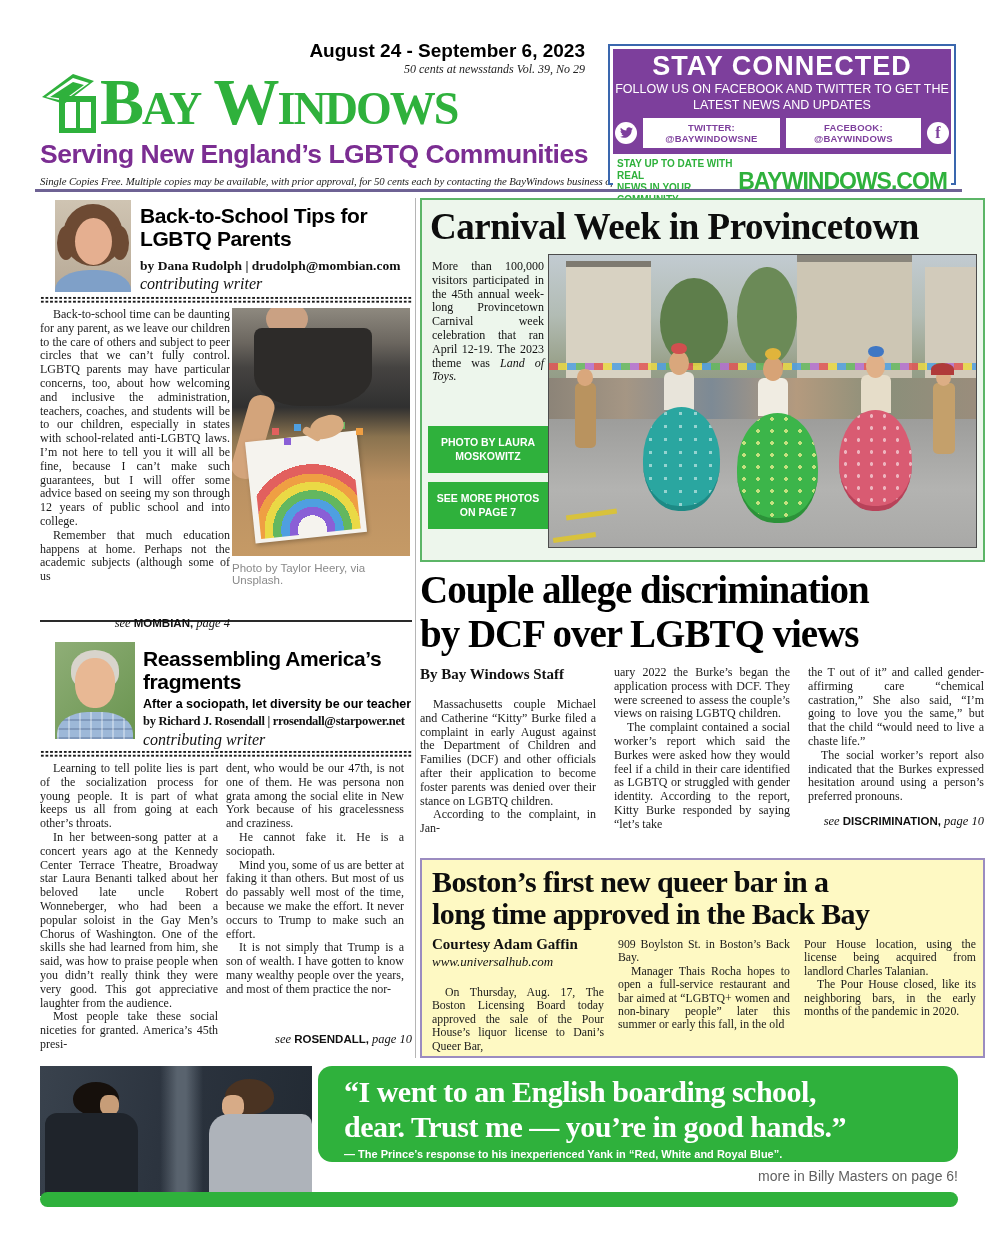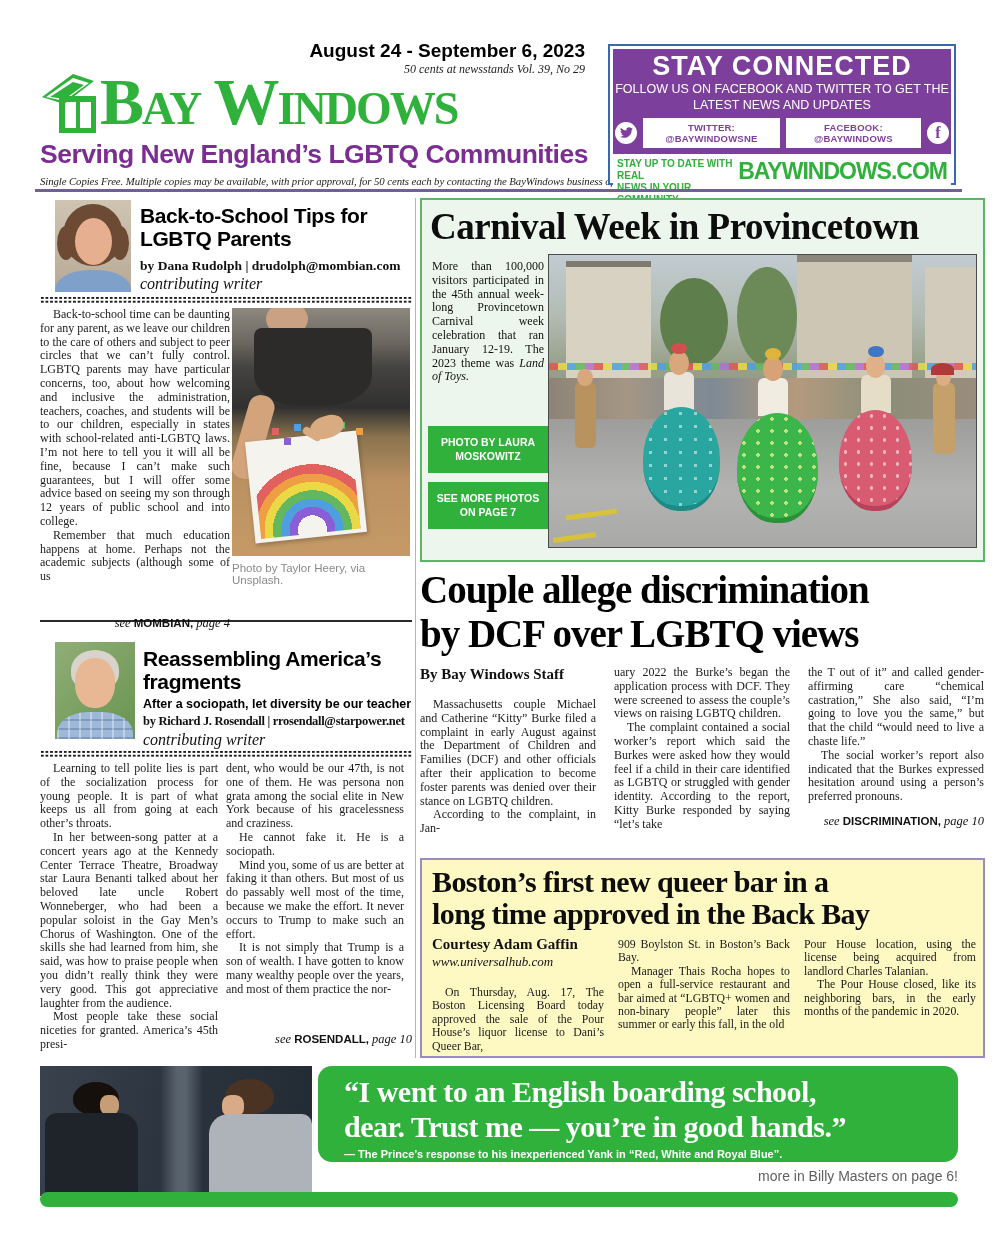--- a/index.html
+++ b/index.html
@@ -18,21 +18,21 @@
 
   .sc-box{left:608px;top:44px;width:348px;height:141px;border:2px solid #3a67ae;background:#fff;
           box-sizing:border-box;padding:3px;}
   .sc-purple{background:#7d3f9c;color:#fff;text-align:center;padding:3px 2px 6px;}
   .sc-title{font:bold 27px "Liberation Sans",sans-serif;letter-spacing:1px;line-height:1.05;}
   .sc-sub{font:12.5px "Liberation Sans",sans-serif;line-height:1.22;margin-top:2px;}
   .sc-social{display:flex;justify-content:center;align-items:center;gap:6px;margin-top:5px;}
   .sc-circle{width:22px;height:22px;border-radius:50%;background:#fff;display:flex;align-items:center;justify-content:center;flex:0 0 auto;}
   .sc-pill{background:#fff;color:#7d3f9c;font:bold 9.5px "Liberation Sans",sans-serif;padding:4px 9px;letter-spacing:.2px;}
   .fb-f{font:bold 16px "Liberation Serif",serif;color:#7d3f9c;line-height:1;}
-  .sc-footer{display:flex;justify-content:space-between;padding:4px 4px 0 4px;background:#fff;}
+  .sc-footer{display:flex;align-items:center;justify-content:space-between;padding:4px 4px 0 4px;background:#fff;}
   .sc-note{color:#2fb13c;font:bold 10px "Liberation Sans",sans-serif;line-height:1.2;}
   .sc-site{color:#2fb13c;font:bold 23px "Liberation Sans",sans-serif;letter-spacing:-1px;white-space:nowrap;}
   .rule-top{left:35px;top:189px;width:927px;height:3px;background:#6e6294;}
   .vdiv{left:415px;top:198px;width:1px;height:860px;background:#b5b5b5;}
   .hdiv{left:40px;top:620px;width:372px;height:2px;background:#2a2a2a;}
 
   
   .art-headline{font:bold 21px/1.08 "Liberation Sans",sans-serif;color:#000;letter-spacing:-.4px;}
   .art-subhead{font:bold 12.5px "Liberation Sans",sans-serif;color:#000;white-space:nowrap;}
   .art-byline{font-weight:bold;font-size:13.5px;white-space:nowrap;}
@@ -199,21 +199,21 @@
     <p>Mind you, some of us are better at faking it than others. But most of us do passably well most of the time, because we make the effort. It never occurs to Trump to make such an effort.</p>
     <p>It is not simply that Trump is a son of wealth. I have gotten to know many wealthy people over the years, and most of them practice the nor-</p>
   </div>
   <div class="abs jump" style="left:234px;top:1032px;width:178px;">
     <span>see </span><b>ROSENDALL,</b><span> page 10</span>
   </div>
 
   <div class="abs carnival-box">
     <div class="abs carnival-headline" style="left:8px;top:8px;">Carnival Week in Provincetown</div>
     <div class="abs carnival-caption" style="left:10px;top:60px;width:112px;">
-      <span>More than 100,000 visitors participated in the 45th annual week-long Provincetown Carnival week celebration that ran January 12-19. The 2023 theme was </span><i>Land of Toys.</i>
+      <span>More than 100,000 visitors participated in the 45th annual week-long Provincetown Carnival week celebration that ran April 12-19. The 2023 theme was </span><i>Land of Toys.</i>
     </div>
     <div class="abs green-label" style="left:6px;top:226px;">PHOTO BY LAURA MOSKOWITZ</div>
     <div class="abs green-label" style="left:6px;top:282px;">SEE MORE PHOTOS ON PAGE 7</div>
 
     <div class="photo ph-carnival" style="left:126px;top:54px;width:427px;height:292px;">
       <div style="left:0;top:0;width:100%;height:46%;background:linear-gradient(180deg,#c2cbd1 0%,#b2bcb4 45%,#9aa28c 80%,#8f9a85 100%);"></div>
       <div style="left:4%;top:2%;width:20%;height:40%;background:#d8d2c2;border-top:6px solid #7e7a70;"></div>
       <div style="left:58%;top:0;width:27%;height:44%;background:#cdc6b4;border-top:7px solid #8a867c;"></div>
       <div style="left:88%;top:4%;width:12%;height:40%;background:#d2cbbb;"></div>
       <div style="left:26%;top:8%;width:16%;height:30%;border-radius:50%;background:#5e7e4b;"></div>

